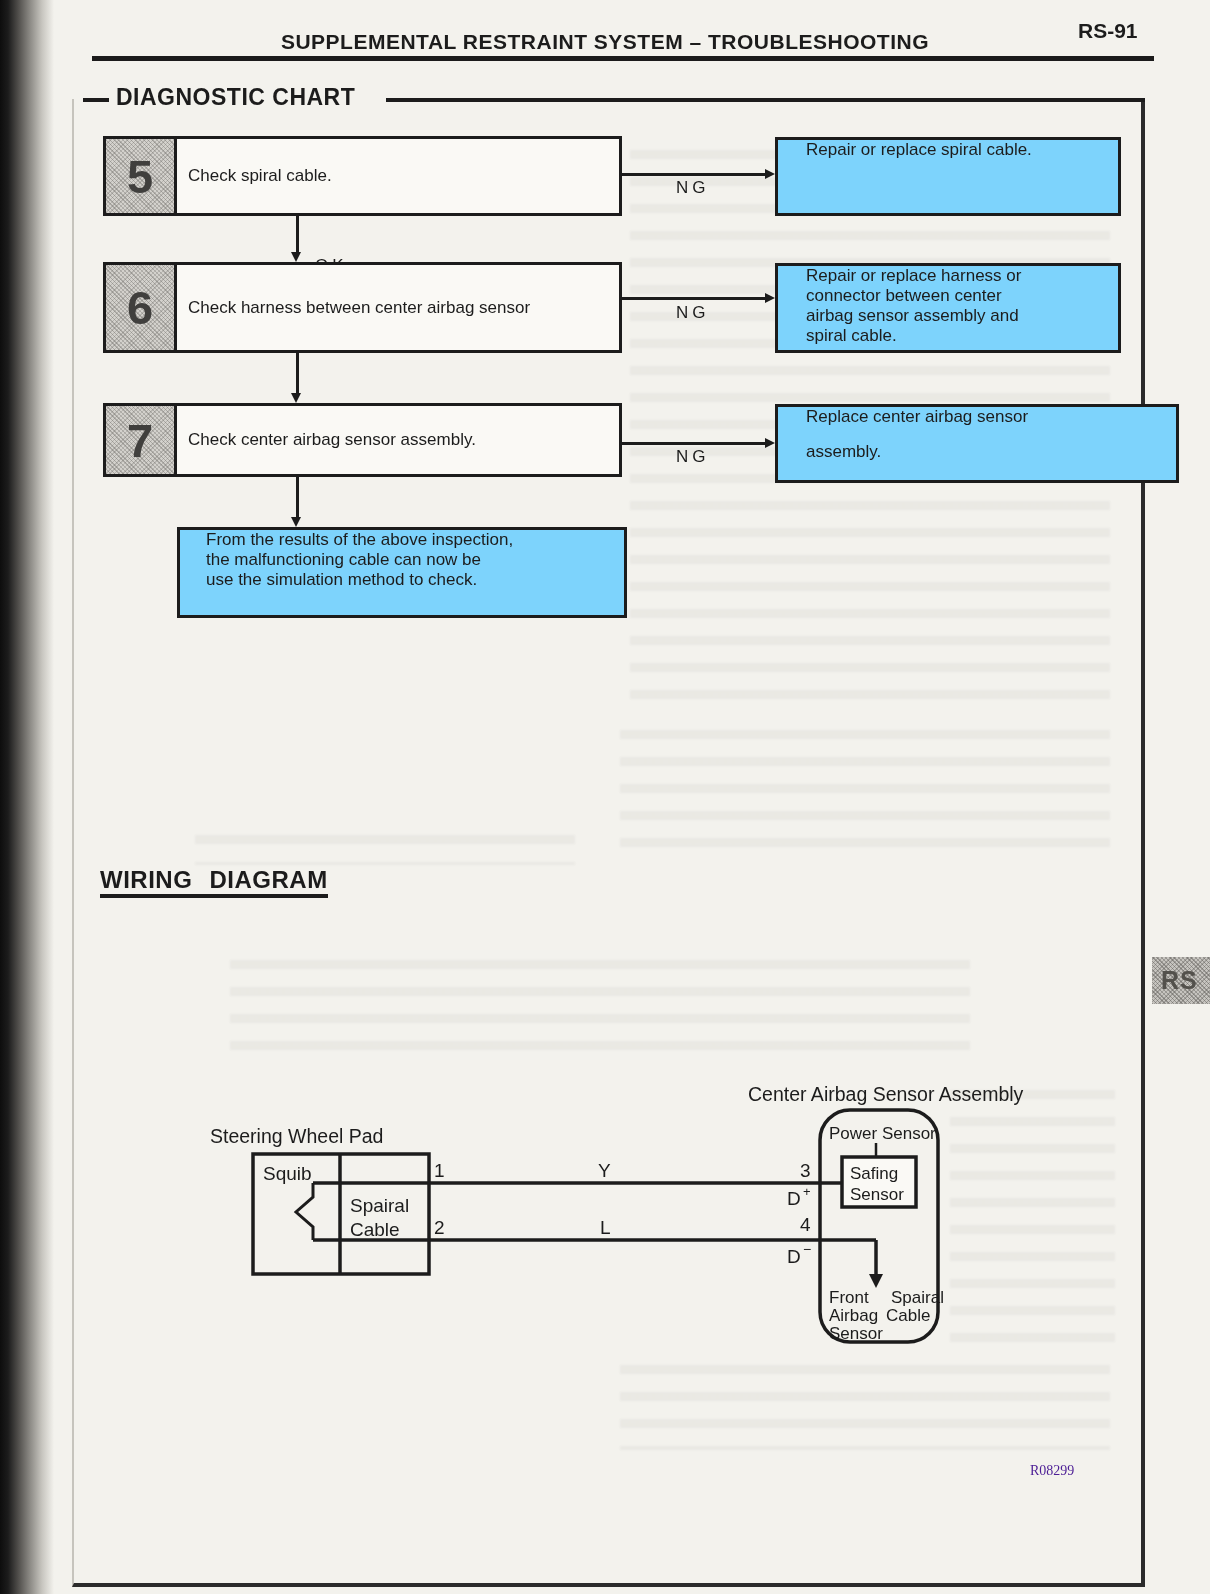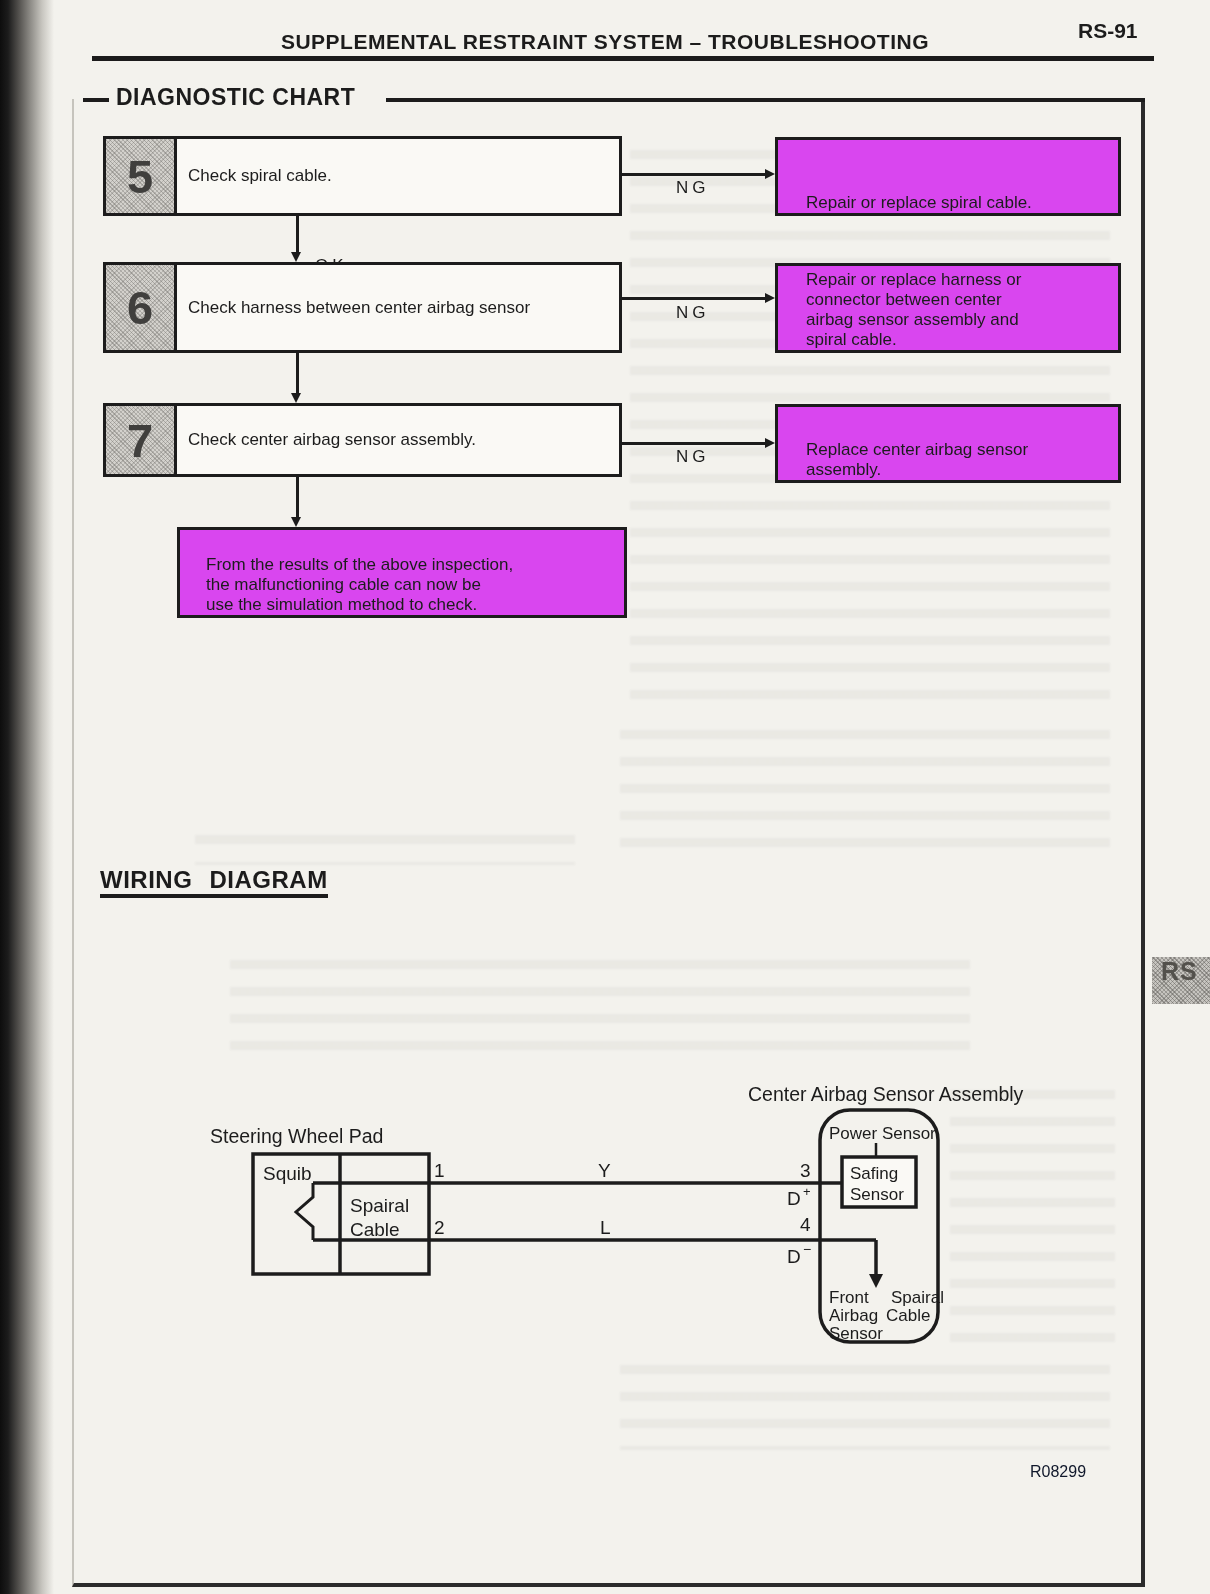--- a/index.html
+++ b/index.html
@@ -46,47 +46,47 @@
       repeating-linear-gradient(45deg, rgba(105,103,99,0.38) 0 1px, rgba(0,0,0,0) 1px 3px),
       repeating-linear-gradient(-45deg, rgba(105,103,99,0.28) 0 1px, rgba(0,0,0,0) 1px 3px);
     font-size:47px; font-weight:bold; color:#403f3d;
   }
   .step-box {
     flex:1; border:3px solid #1c1c1c; border-left:none; background:#faf9f5;
     display:flex; flex-direction:column; justify-content:center;
     padding-left:11px; padding-right:8px; font-size:17px; line-height:20px;
   }
   .result-box {
-    position:absolute; border:3px solid #1c1c1c; background:#d946ef;
-    display:flex; flex-direction:column; justify-content:flex-end;
+    position:absolute; border:3px solid #1c1c1c; background:#7dd3fc;
+    display:flex; flex-direction:column; justify-content:flex-start;
     padding-left:28px; padding-right:10px; font-size:17px; line-height:20px;
   }
   .hline { position:absolute; height:2.5px; background:#1c1c1c; }
   .vline { position:absolute; width:2.5px;  background:#1c1c1c; }
   .head-right { position:absolute; width:0; height:0;
     border-top:5.5px solid transparent; border-bottom:5.5px solid transparent; border-left:10px solid #1c1c1c; }
   .head-down  { position:absolute; width:0; height:0;
     border-left:5.5px solid transparent; border-right:5.5px solid transparent; border-top:10px solid #1c1c1c; }
   .flow-label { position:absolute; font-size:17px; letter-spacing:4px;margin-top:32px; }
 
   .wd-heading {
     position:absolute; left:100px; top:866px; font-size:24px; font-weight:bold;
     letter-spacing:.5px; word-spacing:10px; border-bottom:4px solid #1c1c1c; padding-bottom:0;
   }
   .wiring-svg { position:absolute; left:0; top:0; width:1210px; height:1594px; pointer-events:none; }
   .wiring-svg text { font-family:"Liberation Sans", sans-serif; fill:#1c1c1c; }
 
-  .fig-code { position:absolute; left:1030px; top:1463px; font-size:16px; color:#0f172a; }
+  .fig-code { position:absolute; left:1030px; top:1463px; font-size:14px; color:#4c1d95;font-family:Liberation Serif, serif; }
   .rs-tab {
     position:absolute; left:1152px; top:957px; width:58px; height:47px;
     background-color:#c6c4bf;
     background-image:
       repeating-linear-gradient(45deg, rgba(90,88,84,0.45) 0 1px, rgba(0,0,0,0) 1px 3px),
       repeating-linear-gradient(-45deg, rgba(90,88,84,0.35) 0 1px, rgba(0,0,0,0) 1px 3px);
-    display:flex; justify-content:flex-start; padding-left:9px;
+    display:flex; align-items:center; justify-content:flex-start; padding-left:9px;
     font-size:25px; font-weight:bold; color:#53514c; letter-spacing:1px;
   }
 </style>
 </head>
 <body>
 
 <div class="page">
 
   <div class="ghost" style="left:630px; top:150px; width:480px; height:555px;"></div>
   <div class="ghost" style="left:620px; top:730px; width:490px; height:120px;"></div>
@@ -143,21 +143,21 @@
 
   <div class="step-row" style="left:103px; top:403px; width:519px; height:74px;">
     <div class="num-cell">7</div>
     <div class="step-box">
       <div>Check center airbag sensor assembly.</div>
     </div>
   </div>
   <div class="flow-label" style="left:676px; top:415px;">NG</div>
   <div class="hline" style="left:622px; top:442px; width:143px;"></div>
   <div class="head-right" style="left:765px; top:438px;"></div>
-  <div class="result-box" style="left:775px; top:404px; width:346px; height:79px;">
+  <div class="result-box" style="left:775px; top:404px; width:404px; height:79px;gap:15px;">
     <div>Replace center airbag sensor</div>
     <div>assembly.</div>
   </div>
   <div class="vline" style="left:296px; top:477px; height:40px;"></div>
   <div class="head-down" style="left:291px; top:517px;"></div>
   <div class="flow-label" style="left:315px; top:492px;">OK</div>
 
   <div class="result-box" style="left:177px; top:527px; width:450px; height:91px; padding-left:26px;">
     <div>From the results of the above inspection,</div>
     <div>the malfunctioning cable can now be</div>

